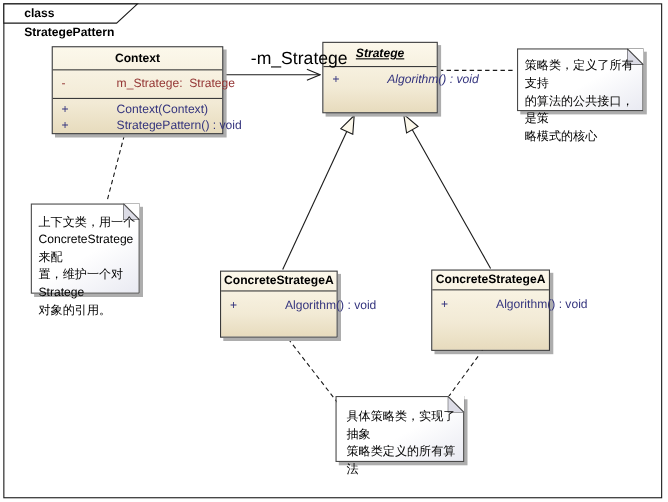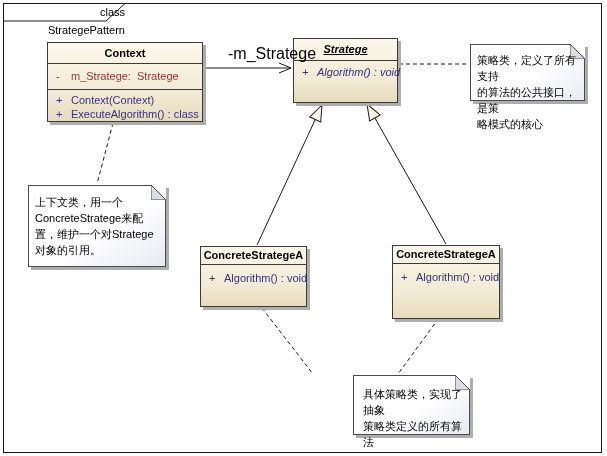--- a/index.html
+++ b/index.html
@@ -14,41 +14,41 @@
   .connector { stroke: var(--line, #1a1a1a); stroke-width:1; fill:none; }
   .dashed { stroke-dasharray:4 3; }
   .frame-rect { fill:none; stroke: var(--line,#1a1a1a); }
   .tab-shape { fill:#ffffff; stroke: var(--line,#1a1a1a); }
   #m-tri path { fill: var(--box-fill-top,#fcf8eb); stroke: var(--line,#1a1a1a); }
   #m-open path { fill:none; stroke: var(--line,#1a1a1a); }
 
   .frame-tab-label {
     position:absolute; left:3px; top:3px; width:122px; height:18px;
     line-height:18px; padding-left:19px; box-sizing:border-box;
-    font-size:11px; font-weight:normal; color:#000; z-index:3;text-align:right;
+    font-size:11px; font-weight:bold; color:#000; z-index:3;
   }
 
   
   .uml-class {
     position:absolute; box-sizing:border-box; z-index:2;
     border:1px solid var(--box-border,#3a3a3a);
     background: linear-gradient(180deg, var(--box-fill-top,#fcf8eb) 0%, #f2ead5 65%, var(--box-fill-bottom,#e7dbbd) 100%);
     box-shadow: 3px 3px 0 var(--shadow,#adadad);
     font-size:11px; color:#000;
   }
   .uml-title {
     font-weight:bold; text-align:center;
     border-bottom:1px solid var(--box-border,#3a3a3a);
   }
   .italic { font-style: italic; }
   .uml-sec { box-sizing:border-box; }
   .sec-border-top { border-top:1px solid var(--box-border,#3a3a3a); }
   .mrow { display:flex; align-items:center; height:14px; padding-left:8px; }
   .vis { width:15px; flex:none; }
-  .mtext { white-space:pre; }
+  .mtext { white-space:pre;margin-left:35px; }
   .attr { color: var(--attribute-text,#943634); }
   .op   { color: var(--operation-text,#34347e); }
 
   
   .note {
     position:absolute; box-sizing:border-box; z-index:2;
     border:1px solid var(--note-border,#4a4a4a);
     background: linear-gradient(150deg, #ffffff 55%, #e9eaf2 100%);
     box-shadow: 3px 3px 0 var(--shadow,#adadad);
   }
@@ -99,21 +99,21 @@
         <span class="mtext">m_Stratege:  Stratege</span>
       </div>
     </div>
     <div class="uml-sec sec-border-top" style="padding-top:3px;">
       <div class="mrow op">
         <span class="vis">+</span>
         <span class="mtext">Context(Context)</span>
       </div>
       <div class="mrow op">
         <span class="vis">+</span>
-        <span class="mtext">ExecuteAlgorithm() : class</span>
+        <span class="mtext">StrategePattern() : void</span>
       </div>
     </div>
   </div>
 
   <div class="uml-class" style="left:293px; top:38px; width:105px; height:65px;">
     <div class="uml-title italic" style="height:21px; line-height:21px;text-decoration:underline;">Stratege</div>
     <div class="uml-sec" style="padding-top:4px;">
       <div class="mrow op italic">
         <span class="vis">+</span>
         <span class="mtext">Algorithm() : void</span>
@@ -146,32 +146,32 @@
   <div class="note" style="left:470px; top:44px; width:115px; height:57px;">
     <svg class="note-fold" width="15" height="15" viewBox="0 0 15 15">
       <polygon points="0,0 15,0 15,15" fill="#ffffff"></polygon>
       <polygon points="0,0 15,15 0,15" fill="#dcdce6" stroke="#4a4a4a" stroke-width="1"></polygon>
     </svg>
     <div class="note-text" style="top:7px;">策略类，定义了所有支持
 的算法的公共接口，是策
 略模式的核心</div>
   </div>
 
-  <div class="note" style="left:28px; top:185px; width:138px; height:82px;">
+  <div class="note" style="left:28px; top:185px; width:99px; height:82px;">
     <svg class="note-fold" width="15" height="15" viewBox="0 0 15 15">
       <polygon points="0,0 15,0 15,15" fill="#ffffff"></polygon>
       <polygon points="0,0 15,15 0,15" fill="#dcdce6" stroke="#4a4a4a" stroke-width="1"></polygon>
     </svg>
     <div class="note-text">上下文类，用一个
 ConcreteStratege来配
 置，维护一个对Stratege
 对象的引用。</div>
   </div>
 
-  <div class="note" style="left:305px; top:375px; width:117px; height:60px;margin-left:48px;">
+  <div class="note" style="left:305px; top:360px; width:117px; height:60px;">
     <svg class="note-fold" width="15" height="15" viewBox="0 0 15 15">
       <polygon points="0,0 15,0 15,15" fill="#ffffff"></polygon>
       <polygon points="0,0 15,15 0,15" fill="#dcdce6" stroke="#4a4a4a" stroke-width="1"></polygon>
     </svg>
     <div class="note-text" style="left:9px; top:10px;">具体策略类，实现了抽象
 策略类定义的所有算法</div>
   </div>
 
 </div>
 

